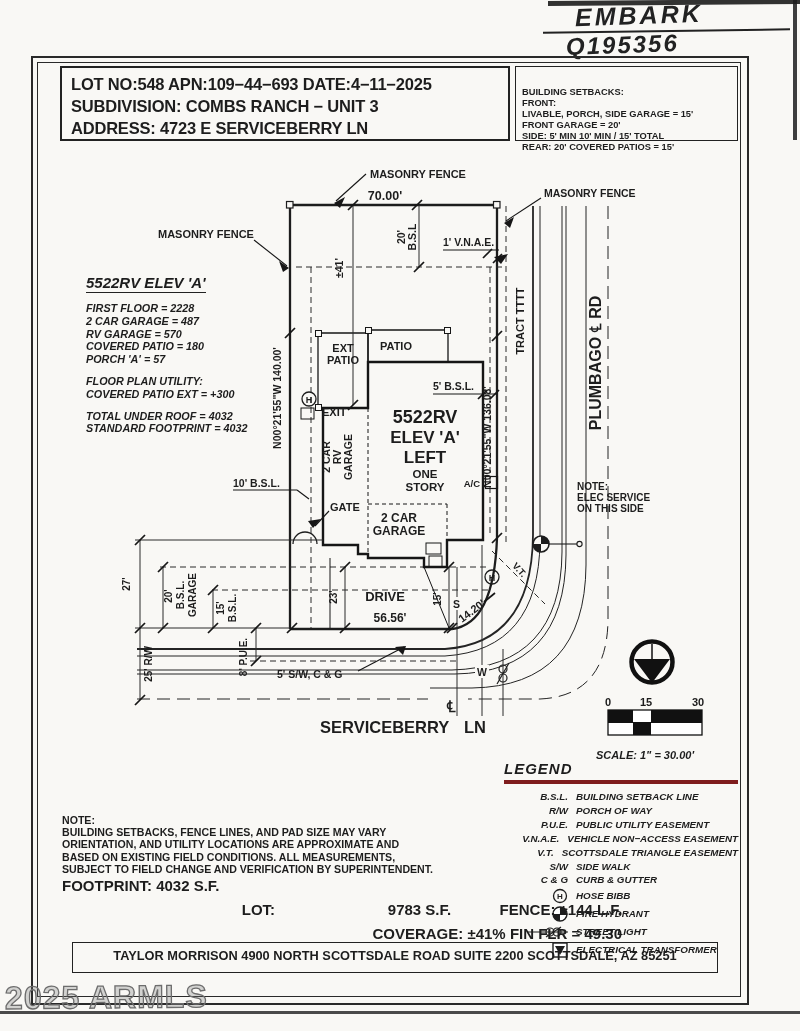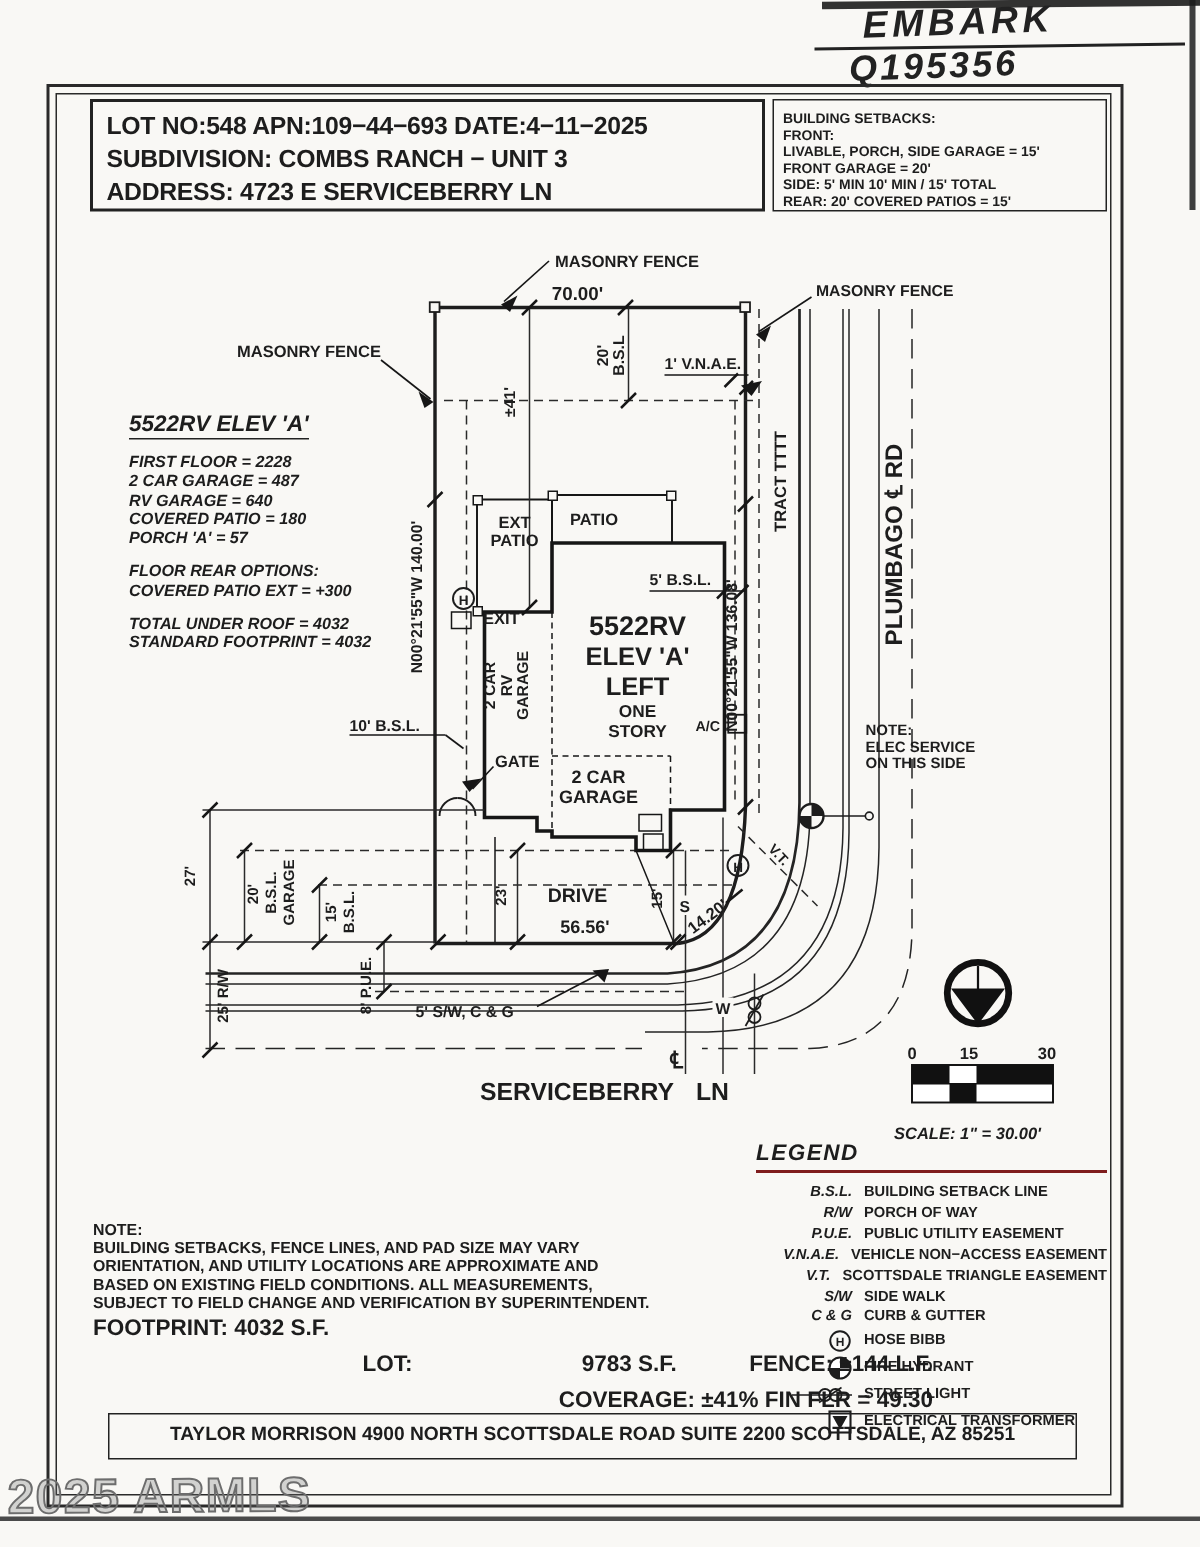--- a/index.html
+++ b/index.html
@@ -7,40 +7,40 @@
        font-family:"Liberation Sans",sans-serif;color:#1d1d1d;overflow:hidden;}
   .abs{position:absolute;}
   
   .frame-outer{left:31px;top:56px;width:714px;height:945px;border:2px solid #2a2a2a;}
   .frame-inner{left:37px;top:62px;width:702px;height:933px;border:1px solid #2a2a2a;}
   
   .hdr-left{left:60px;top:66px;width:450px;height:75px;border:2px solid #222;
             padding:5px 9px;box-sizing:border-box;font-weight:bold;font-size:16.5px;
             line-height:22px;letter-spacing:-0.2px;white-space:nowrap;}
   .hdr-right{left:515px;top:66px;width:223px;height:75px;border:1.5px solid #222;
-             padding:7px 6px;box-sizing:border-box;font-weight:bold;font-size:9.3px;
+             padding:20px 6px;box-sizing:border-box;font-weight:bold;font-size:9.3px;
              line-height:11px;white-space:nowrap;}
   
   .hw{font-style:italic;font-weight:bold;color:#222;}
   .hw1{left:575px;top:1px;font-size:25px;transform:rotate(-2deg);letter-spacing:3px;}
   .hw-line{left:543px;top:30px;width:247px;height:2px;background:#222;transform:rotate(-0.8deg);}
   .hw2{left:566px;top:31px;font-size:24px;transform:rotate(-2deg);letter-spacing:2px;}
   
   .specs{left:86px;top:274px;width:190px;font-style:italic;}
   .specs .title{font-size:15px;font-weight:bold;border-bottom:1.5px solid #222;
                 display:inline-block;padding-bottom:1px;margin-bottom:9px;white-space:nowrap;}
   .specs .ln{font-size:10.8px;font-weight:bold;line-height:12.8px;white-space:nowrap;}
   .specs .gap{height:9px;}
   
   .legend{left:504px;top:760px;width:234px;}
   .legend .title{font-size:15px;font-weight:bold;font-style:italic;letter-spacing:1px;
-                 border-bottom:2px solid #7f1d1d;padding-bottom:3px;margin-bottom:6px;}
+                 border-bottom:4px solid #7f1d1d;padding-bottom:3px;margin-bottom:6px;}
   .lrow{display:flex;align-items:center;line-height:13.9px;}
   .lrow .ab{width:64px;text-align:right;font-weight:bold;font-size:9.8px;font-style:italic;white-space:nowrap;}
-  .lrow .ds{margin-left:8px;font-size:9.8px;font-weight:bold;white-space:nowrap;}
+  .lrow .ds{margin-left:8px;font-size:9.8px;font-style:italic;font-weight:bold;white-space:nowrap;}
   .lrow.sym{height:18px;}
   .lrow .ic{width:64px;display:flex;justify-content:flex-end;}
   
   .notes{left:62px;top:814px;width:440px;font-size:10.6px;font-weight:bold;line-height:12.2px;white-space:nowrap;}
   .sum1{left:62px;top:877px;font-size:15px;font-weight:bold;white-space:nowrap;}
   .sumrow{left:62px;width:560px;font-size:15px;font-weight:bold;white-space:nowrap;text-align:right;}
   .footerbox{left:72px;top:942px;width:646px;height:31px;border:1.5px solid #222;
              box-sizing:border-box;text-align:center;font-size:12.8px;font-weight:bold;
              padding-top:5px;white-space:nowrap;}
   
@@ -78,25 +78,25 @@
   <div>LIVABLE, PORCH, SIDE GARAGE = 15'</div>
   <div>FRONT GARAGE = 20'</div>
   <div>SIDE: 5' MIN 10' MIN / 15' TOTAL</div>
   <div>REAR: 20' COVERED PATIOS = 15'</div>
 </div>
 
 <div class="abs specs">
   <div class="title">5522RV ELEV 'A'</div>
   <div class="ln">FIRST FLOOR = 2228</div>
   <div class="ln">2 CAR GARAGE = 487</div>
-  <div class="ln">RV GARAGE = 640</div>
+  <div class="ln">RV GARAGE = 570</div>
   <div class="ln">COVERED PATIO = 180</div>
   <div class="ln">PORCH 'A' = 57</div>
   <div class="gap"></div>
-  <div class="ln">FLOOR REAR OPTIONS:</div>
+  <div class="ln">FLOOR PLAN UTILITY:</div>
   <div class="ln">COVERED PATIO EXT = +300</div>
   <div class="gap"></div>
   <div class="ln">TOTAL UNDER ROOF = 4032</div>
   <div class="ln">STANDARD FOOTPRINT = 4032</div>
 </div>
 
 <svg class="abs" style="left:0;top:0" width="800" height="1031" viewBox="0 0 800 1031">
 
   <g stroke="#242424" fill="none">
     <path d="M533,206 V535 Q532,643 445,649 L137,649" stroke-width="1.8"></path>

